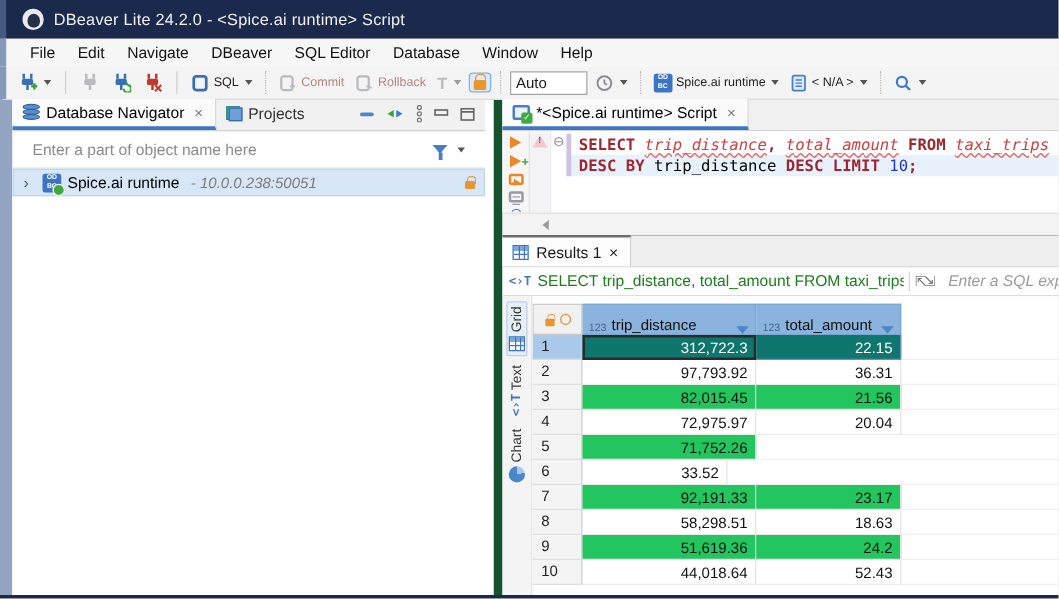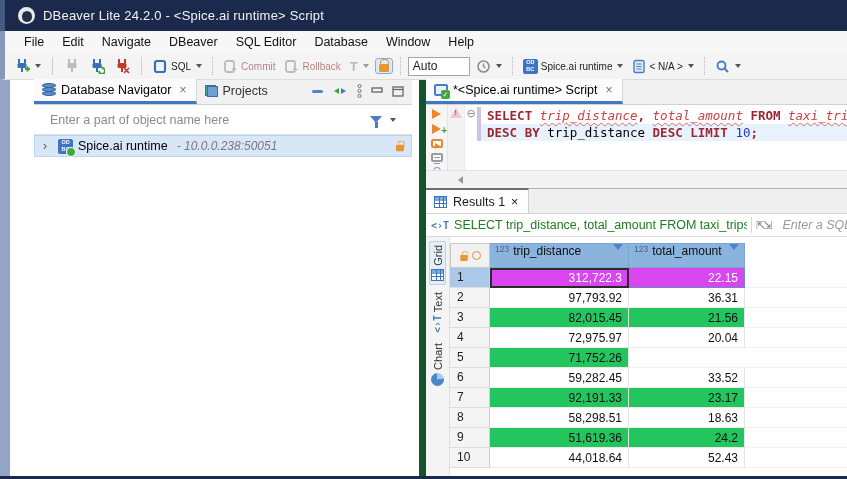--- a/index.html
+++ b/index.html
@@ -51,21 +51,21 @@
   }
   .odbc-badge.with-check::after {
     content: ""; position: absolute; right: -3px; bottom: -3px; width: 8px; height: 8px;
     background: #3faa3f; border-radius: 50%; border: 1px solid #fff;
   }
   
   .main { position: absolute; top: 80px; left: 0; right: 0; bottom: 3px; display: flex; }
   .left-strip { width: 10px; background: #93a5c2; }
   .bottom-strip { position: absolute; left: 0; right: 0; bottom: 0; height: 3px; background: #1b2a4c; }
   
-  .navigator { width: 378px; display: flex; flex-direction: column; background: #fff; margin-left: 24px; }
+  .navigator { width: 378px; display: flex; flex-direction: column; background: #fff; }
   .tabsbar { height: 25px; background: #f1f1f2; border-bottom: 1px solid #d2d2d2; display: flex; align-items: flex-end; }
   .tab { display: flex; align-items: center; gap: 5px; padding: 4px 9px 5px 8px; font-size: 12.5px; color: #333; height: 25px; }
   .tab.active { background: #fbfbfc; border-right: 1px solid #d8d8d8; border-bottom: 3px solid #3d78c4; color: #000; }
   .tab .close-x { color: #777; font-size: 12px; margin-left: 3px; }
   .view-controls { margin-left: auto; display: flex; align-items: center; gap: 9px; padding: 0 8px 6px 0; }
   .filter-row { height: 30px; border-bottom: 1px solid #e0e0e0; display: flex; align-items: center; padding: 0 16px; gap: 6px; }
   .filter-row input { flex: 1; border: none; outline: none; font-size: 12.5px; color: #444; font-family: "Liberation Sans", sans-serif; background: transparent; }
   .filter-row input::placeholder { color: #8b8b8b; }
   .tree { flex: 1; background: #fff; }
   .tree-item {
@@ -115,31 +115,31 @@
   .vtab.selected { background: #e6eef7; border: 1px solid #bcd0e6; }
   .vtab-label { writing-mode: vertical-rl; transform: rotate(180deg); font-size: 11px; color: #333; }
   .grid-ic { width: 13px; height: 12px; border: 1px solid #3d74c0; background: linear-gradient(#7aa9dc 0 4px, #fff 4px); position: relative; }
   .grid-ic::before { content: ""; position: absolute; left: 3.5px; top: 0; bottom: 0; width: 1px; background: #3d74c0; box-shadow: 4px 0 0 #3d74c0; }
   .grid-ic::after { content: ""; position: absolute; left: 0; right: 0; top: 6.5px; height: 1px; background: #3d74c0; }
   .pie-ic { width: 13px; height: 13px; border-radius: 50%; background: conic-gradient(#a8c9e8 0 22%, #4a86c8 22% 100%); }
   .grid-area { flex: 1; padding-top: 6px; background: #fff; min-width: 0; overflow: hidden; }
   .g-header { display: flex; height: 25px; }
   .g-corner { width: 40px; background: #f1f1f1; border: 1px solid #c9c9c9; display: flex; align-items: center; justify-content: center; gap: 3px; }
   .g-corner .circle { width: 9px; height: 9px; border: 1.5px solid #e0923a; border-radius: 50%; }
-  .g-colhead { background: #8ab4de; border-top: 1px solid #7da6cf; border-right: 1px solid #7da6cf; border-bottom: 1px solid #7da6cf; display: flex; align-items: flex-start; padding: 0 5px; gap: 4px; }
+  .g-colhead { background: #8ab4de; border-top: 1px solid #7da6cf; border-right: 1px solid #7da6cf; border-bottom: 1px solid #7da6cf; display: flex; align-items: flex-end; padding: 0 5px; gap: 4px; }
   .g-colhead .dtype { font-size: 8.5px; color: #47618a; letter-spacing: 0; }
   .g-colhead .cname { font-size: 12px; color: #0f0f0f; }
   .g-colhead .sort { margin-left: auto; width: 0; height: 0; border-left: 5px solid transparent; border-right: 5px solid transparent; border-top: 6px solid #4d86c8; }
   .col1 { width: 139px; } .col2 { width: 116px; }
   .g-row { display: flex; height: 20px; }
   .g-num { width: 40px; background: #f4f4f4; border-right: 1px solid #cfcfcf; border-bottom: 1px solid #dedede; font-size: 12px; color: #222; padding: 2px 0 0 7px; }
   .g-cell { font-size: 12px; text-align: right; padding: 2.5px 6px 0 0; border-right: 1px solid #e4e4e4; border-bottom: 1px solid #ebebeb; color: #111; }
   .g-fill { flex: 1; border-bottom: 1px solid #f0f0f0; }
   .g-row.stripe .g-cell { background: #22c55e; }
-  .g-row.selected .g-cell { background: #d946ef; color: #fff; border-right-color: #6490c5; border-bottom-color: #6490c5; }
+  .g-row.selected .g-cell { background: #0f766e; color: #fff; border-right-color: #6490c5; border-bottom-color: #6490c5; }
   .g-row.selected .g-num { background: #a9c8ea; }
   .g-row.selected .g-cell.focused { outline: 2px solid #2b2b2b; outline-offset: -2px; }
   
   .ic { display: inline-flex; align-items: center; justify-content: center; }
   .warn-tri { width: 0; height: 0; border-left: 6px solid transparent; border-right: 6px solid transparent; border-bottom: 10px solid #eec9cf; position: relative; }
   .warn-tri::before { content: "!"; position: absolute; left: -1.5px; top: 1px; font-size: 7px; color: #b04858; font-weight: bold; }
   .expand-ic { font-size: 11px; color: #777; letter-spacing: -2px; margin: 0 6px 0 4px; }
   .db-ic { width: 14px; height: 14px; position: relative; }
   .db-ic span { position: absolute; left: 0; width: 14px; height: 5px; border-radius: 50%; background: #5b8fd0; border: 1px solid #33619c; }
   .db-ic span:nth-child(1){ top:0; } .db-ic span:nth-child(2){ top:4px; } .db-ic span:nth-child(3){ top:8px; }
@@ -474,21 +474,20 @@
                   <div class="g-cell col2">20.04</div>
                   <div class="g-fill"></div>
                 </div>
                 <div class="g-row stripe">
                   <div class="g-num">5</div>
                   <div class="g-cell col1">71,752.26</div>
                   <div class="g-fill"></div>
                 </div>
                 <div class="g-row">
                   <div class="g-num">6</div>
-                  <div class="g-cell col1">59,282.45</div>
                   <div class="g-cell col2">33.52</div>
                   <div class="g-fill"></div>
                 </div>
                 <div class="g-row stripe">
                   <div class="g-num">7</div>
                   <div class="g-cell col1">92,191.33</div>
                   <div class="g-cell col2">23.17</div>
                   <div class="g-fill"></div>
                 </div>
                 <div class="g-row">

